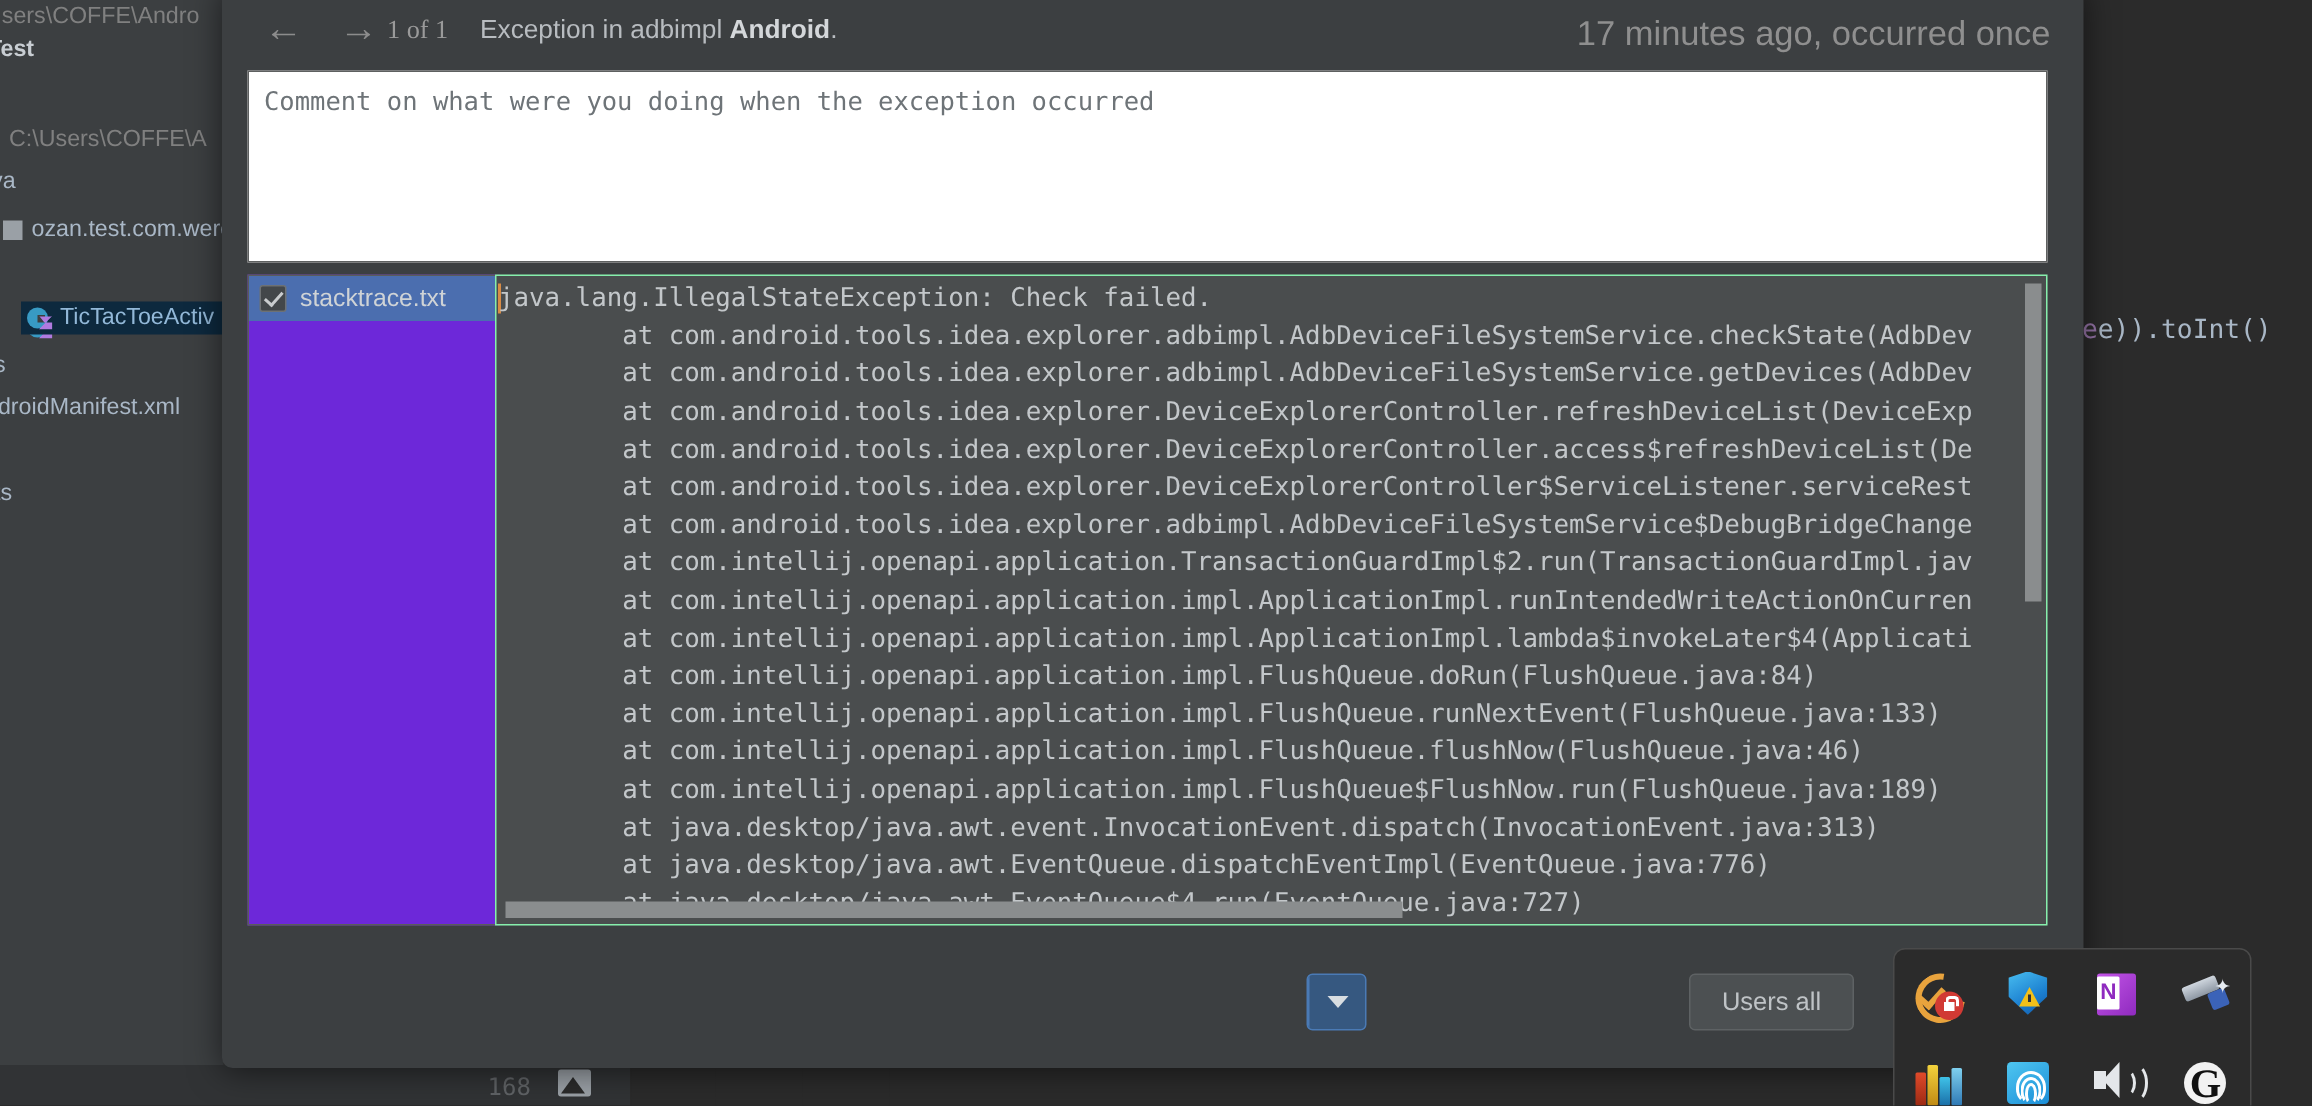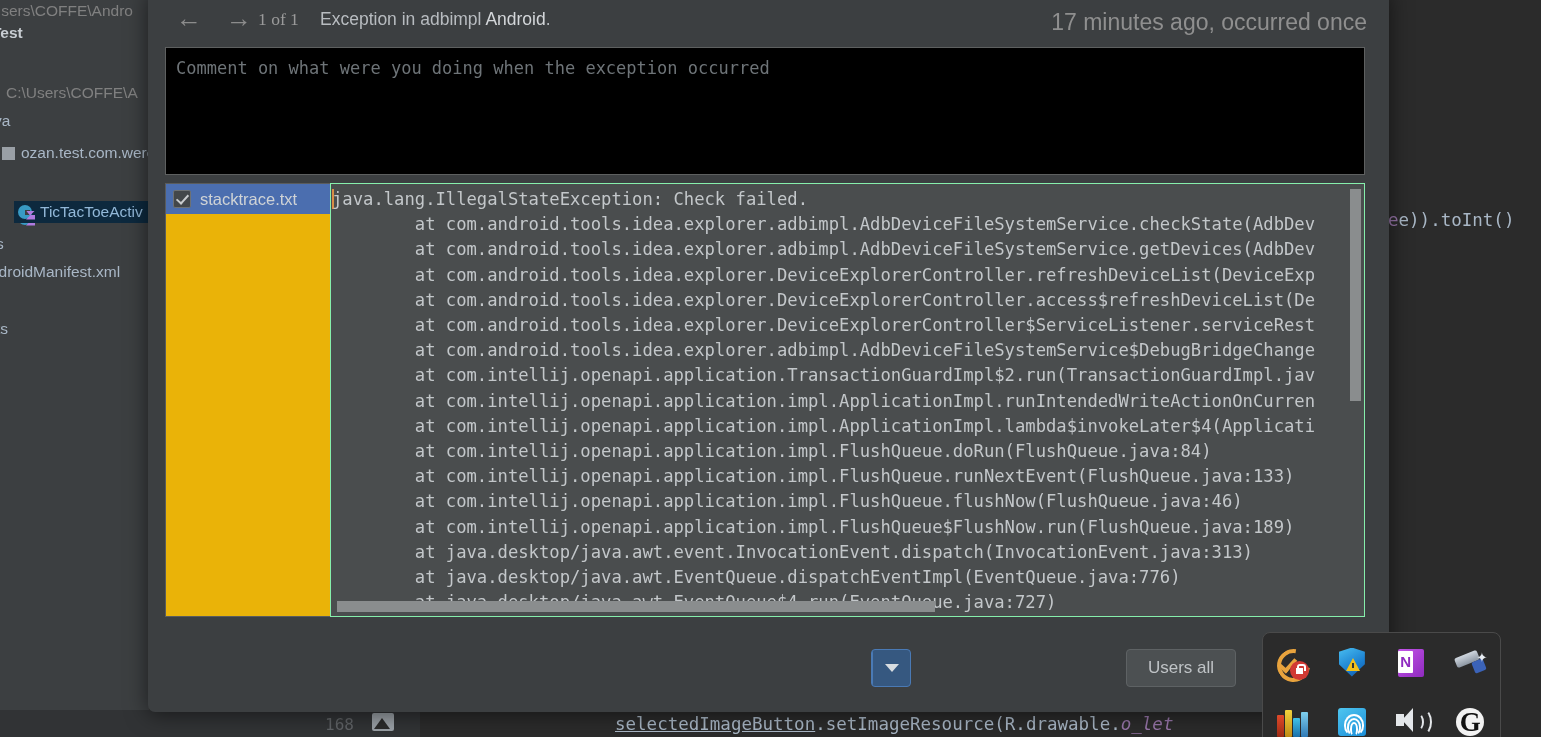--- a/index.html
+++ b/index.html
@@ -194,53 +194,53 @@
     color: #9a9a9a;
     font-family: Liberation Serif, serif;
   }
   .exception-title {
     position: absolute;
     left: 172px; top: 9px;
     font-size: 17.5px;
     color: #b8bcc0;
     white-space: nowrap;
   }
-  .exception-title b { color: #d4d7da; font-weight: normal; }
+  .exception-title b { color: #d4d7da; font-weight: bold; }
   .occurrence-info {
     position: absolute;
     right: 22px; top: 9px;
     font-size: 23px;
     color: #8f8f8f;
     white-space: nowrap;
   }
 
   
   .comment-box {
     position: absolute;
     left: 17px; top: 57px;
     width: 1200px; height: 128px;
-    background: #000000;
+    background: #ffffff;
     border: 1px solid #5e6060;
     box-sizing: border-box;
   }
   .comment-placeholder {
     position: absolute;
     left: 10px; top: 10px;
     font-family: "DejaVu Sans Mono", monospace;
     font-size: 17px;
     color: #6e7478;
     white-space: pre;
   }
 
   
   .attach-list {
     position: absolute;
     left: 17px; top: 193px;
     width: 168px; height: 434px;
-    background: #eab308;
+    background: #6d28d9;
     border: 1px solid #5a5c5c;
     box-sizing: border-box;
     overflow: hidden;
   }
   .attach-item {
     position: absolute;
     left: 0; top: 0;
     width: 100%; height: 30px;
     display: flex;
     align-items: center;
@@ -625,21 +625,20 @@
     <div class="ide-bottom-strip">
       <div class="gutter"></div>
       <div class="gutter-line-num">168</div>
     </div>
     <div class="gutter-img-icon"></div>
     <div class="gutter-sep" style="left:420px"></div>
     <div class="gutter-sep" style="left:477px"></div>
     <div class="gutter-sep" style="left:535px"></div>
     <div class="gutter-sep" style="left:592px"></div>
 
-    <div class="code-line-bottom"><span class="ul">selectedImageButton</span>.setImageResource(R.drawable.<span class="it">o_let</span></div>
   </div>
 
   <div class="dialog">
 
     <div class="dlg-header">
       <div class="nav-arrow nav-back">←</div>
       <div class="nav-arrow nav-fwd">→</div>
       <div class="nav-counter">1 of 1</div>
       <div class="exception-title"><span>Exception in adbimpl </span><b>Android</b><span>.</span></div>
       <div class="occurrence-info">17 minutes ago, occurred once</div>

